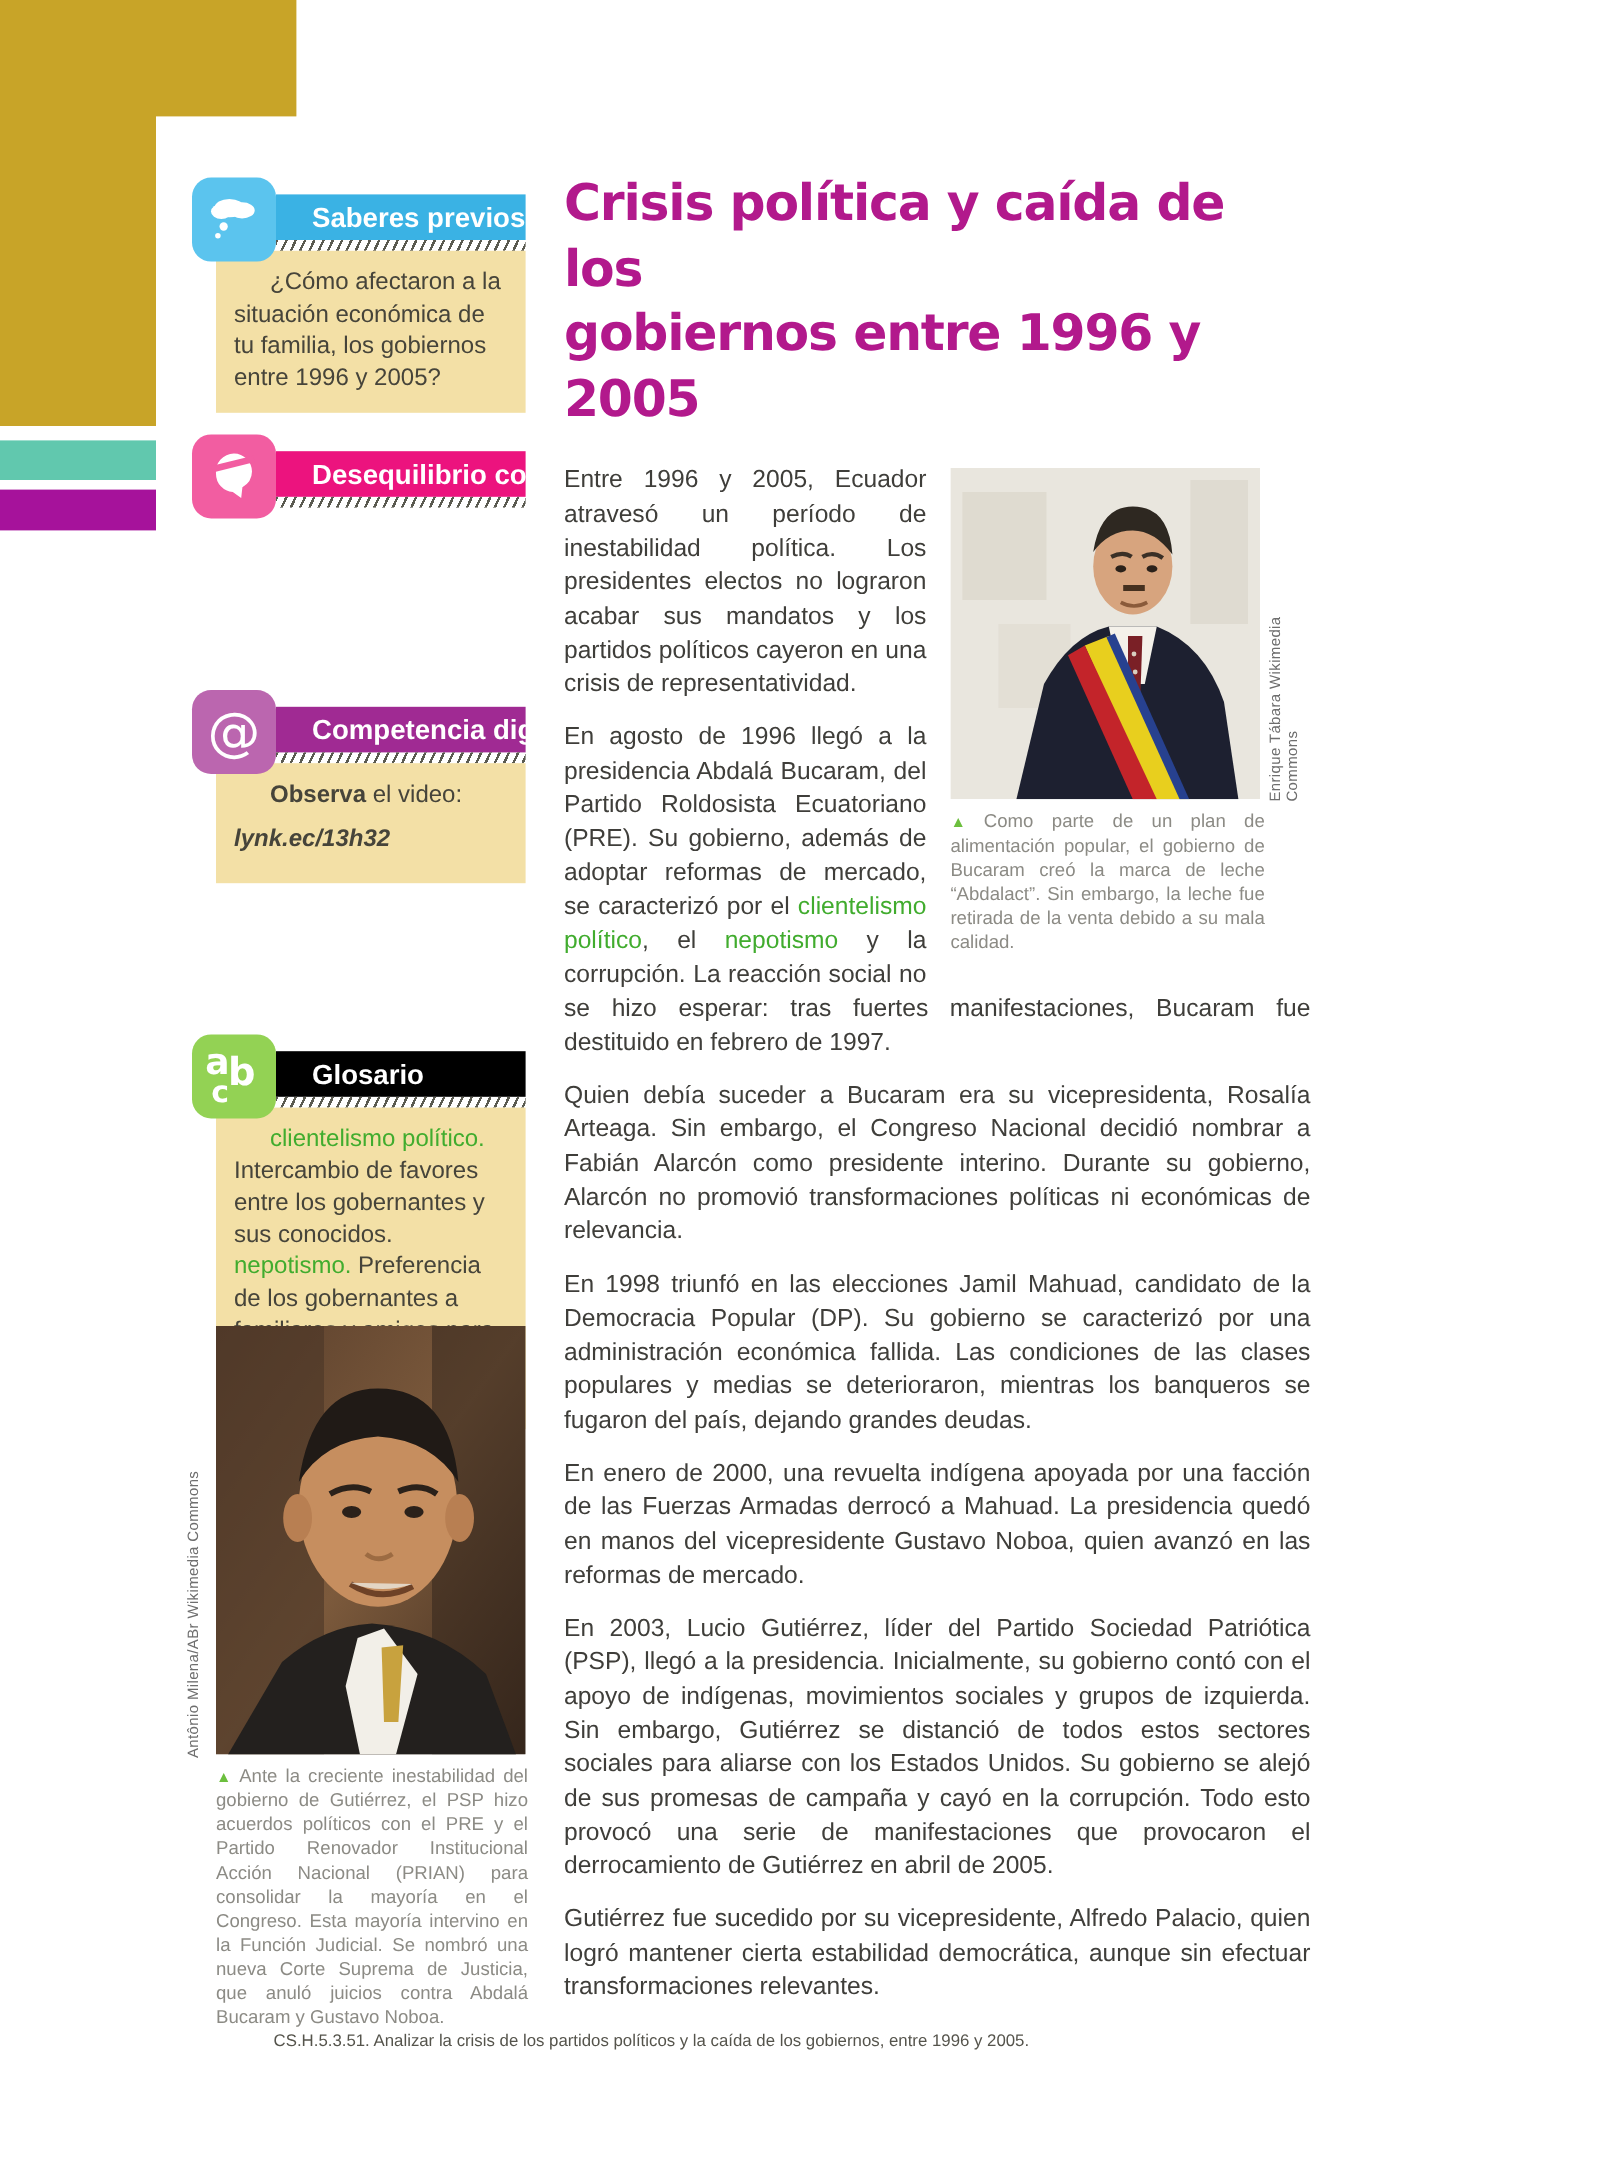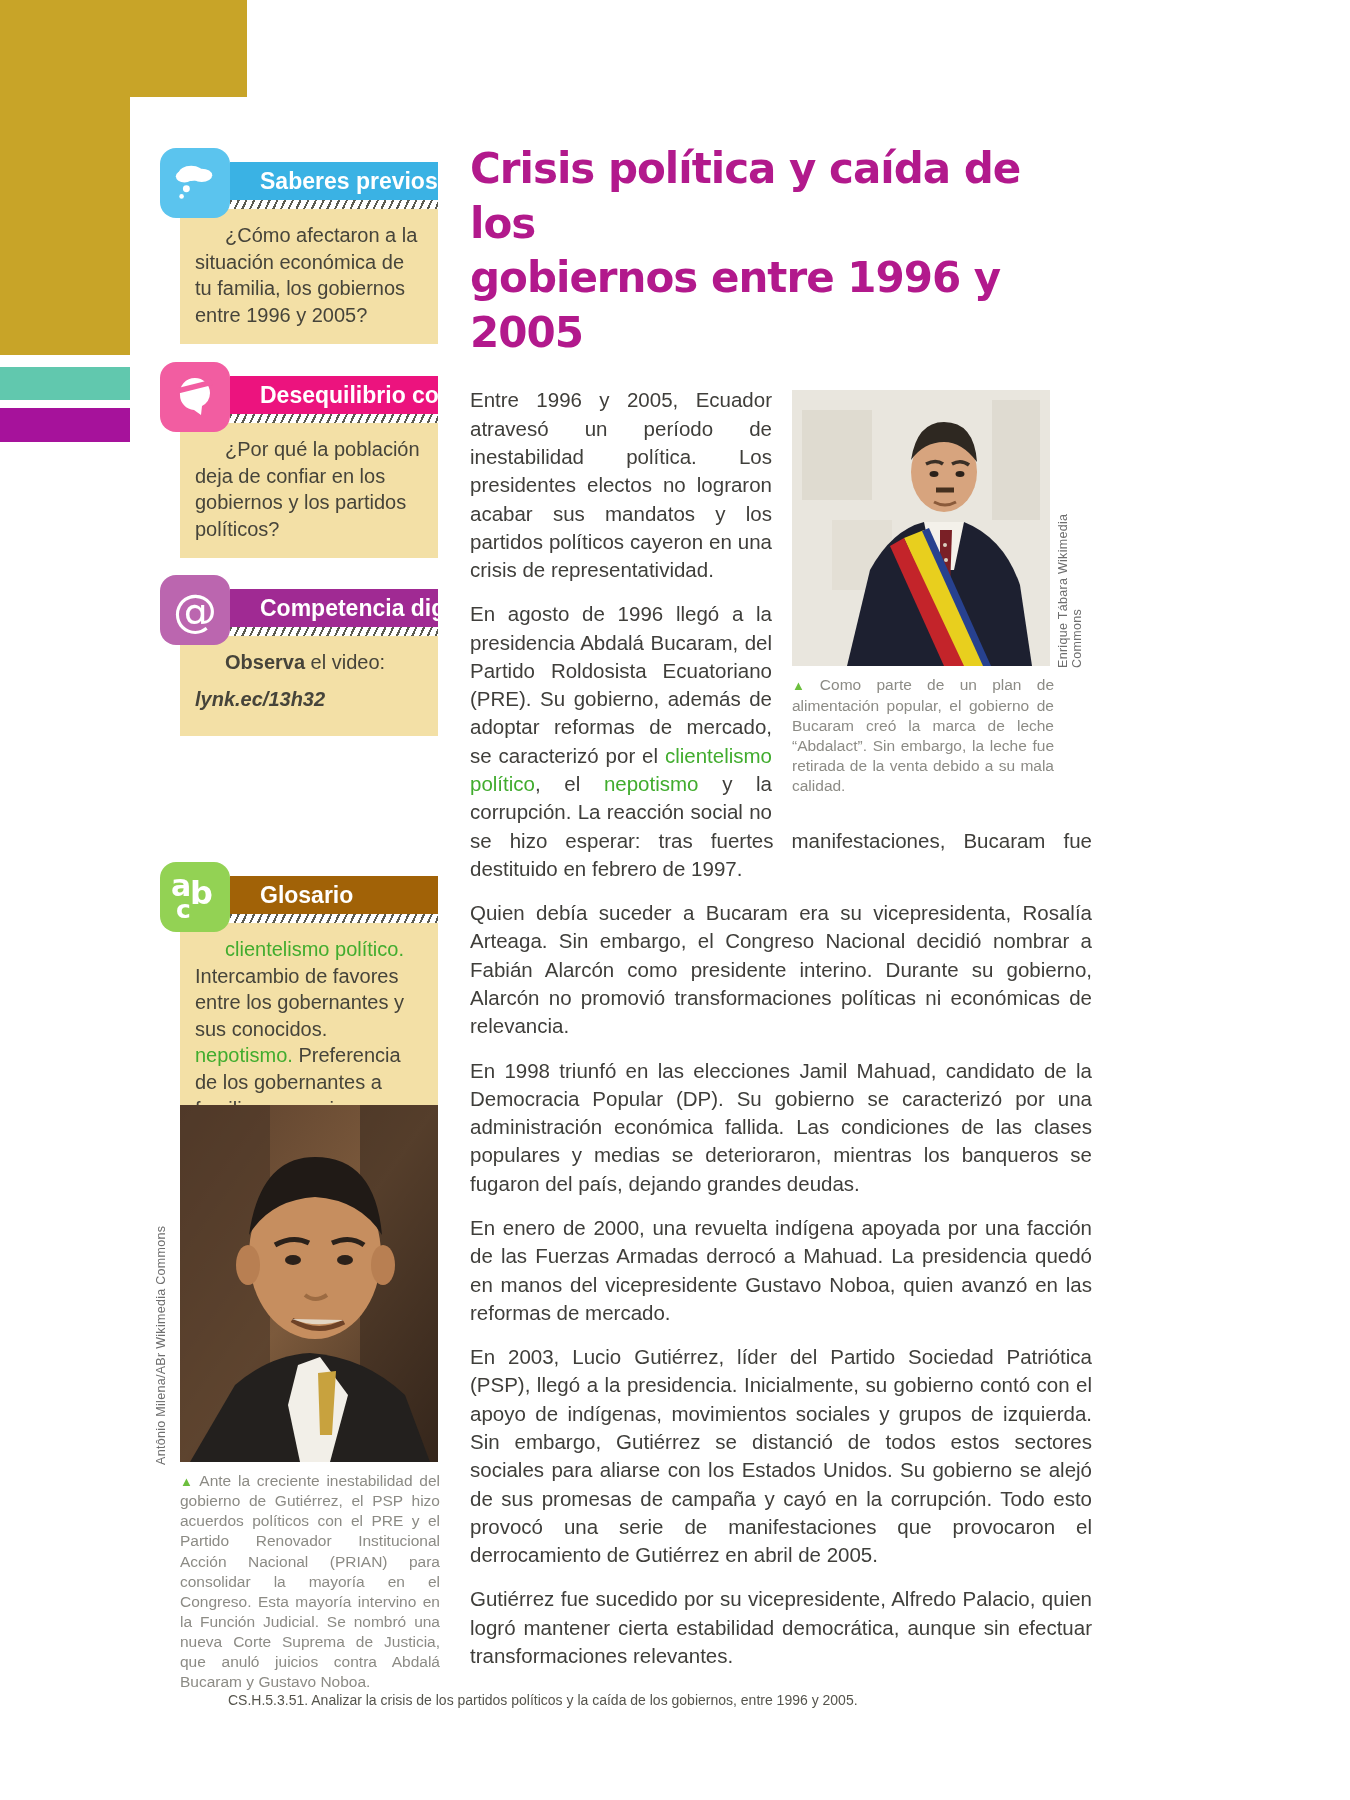--- a/index.html
+++ b/index.html
@@ -28,21 +28,21 @@
   .sbox .tan  { background:#f3e0a6; padding:13px 15px 16px; font-size:20px; line-height:1.33;
                 color:#46443a; }
   .sbox .tan .indent { text-indent:30px; }
   .green { color:#41ac2e; }
   .b { font-weight:bold; }
   .link-line { font-weight:bold; font-style:italic; margin:10px 0 8px; }
 
   .box-saberes { top:148px; } .box-saberes .bar { background:#3ab2e4; } .box-saberes .icon { background:#5bc4ee; }
   .box-deseq   { top:362px; } .box-deseq .bar { background:#ec137e; } .box-deseq .icon { background:#f25da1; }
   .box-comp    { top:575px; } .box-comp .bar { background:#a02a93; } .box-comp .icon { background:#bb66af; }
-  .box-glos    { top:862px; } .box-glos .bar { background:#a16207; } .box-glos .icon { background:#93d254; }
+  .box-glos    { top:862px; } .box-glos .bar { background:#000000; } .box-glos .icon { background:#93d254; }
 
   .at-glyph { color:#fff; font-size:44px; font-family:"DejaVu Sans",sans-serif; }
   .abc { position:relative; width:100%; height:100%; color:#fff; font-weight:bold;
          font-family:"DejaVu Sans",sans-serif; }
   .abc span { position:absolute; }
   .abc .la { left:11px; top:6px;  font-size:30px; }
   .abc .lb { left:30px; top:12px; font-size:32px; }
   .abc .lc { left:16px; top:33px; font-size:25px; }
 
   
@@ -99,23 +99,20 @@
 
   <div class="sbox box-deseq">
     <div class="icon">
       <svg width="42" height="46" viewBox="0 0 42 46">
         <path fill="#ffffff" d="M21 4 a15 15 0 0 1 15 15 a15 15 0 0 1 -8 13 l-1 9 -7 -5 a15 15 0 0 1 -14 -15 a15 15 0 0 1 15 -17 z"></path>
         <rect x="2" y="10" width="36" height="5.5" fill="#f25da1" transform="rotate(-14 20 12)"></rect>
       </svg>
     </div>
     <div class="bar">Desequilibrio cognitivo</div>
     <div class="hatch"></div>
-    <div class="tan">
-      <div class="indent">¿Por qué la población deja de confiar en los gobiernos y los partidos políticos?</div>
-    </div>
   </div>
 
   <div class="sbox box-comp">
     <div class="icon">
       <span class="at-glyph">@</span>
     </div>
     <div class="bar">Competencia digital</div>
     <div class="hatch"></div>
     <div class="tan">
       <div class="indent"><span class="b">Observa</span><span> el video:</span></div>

